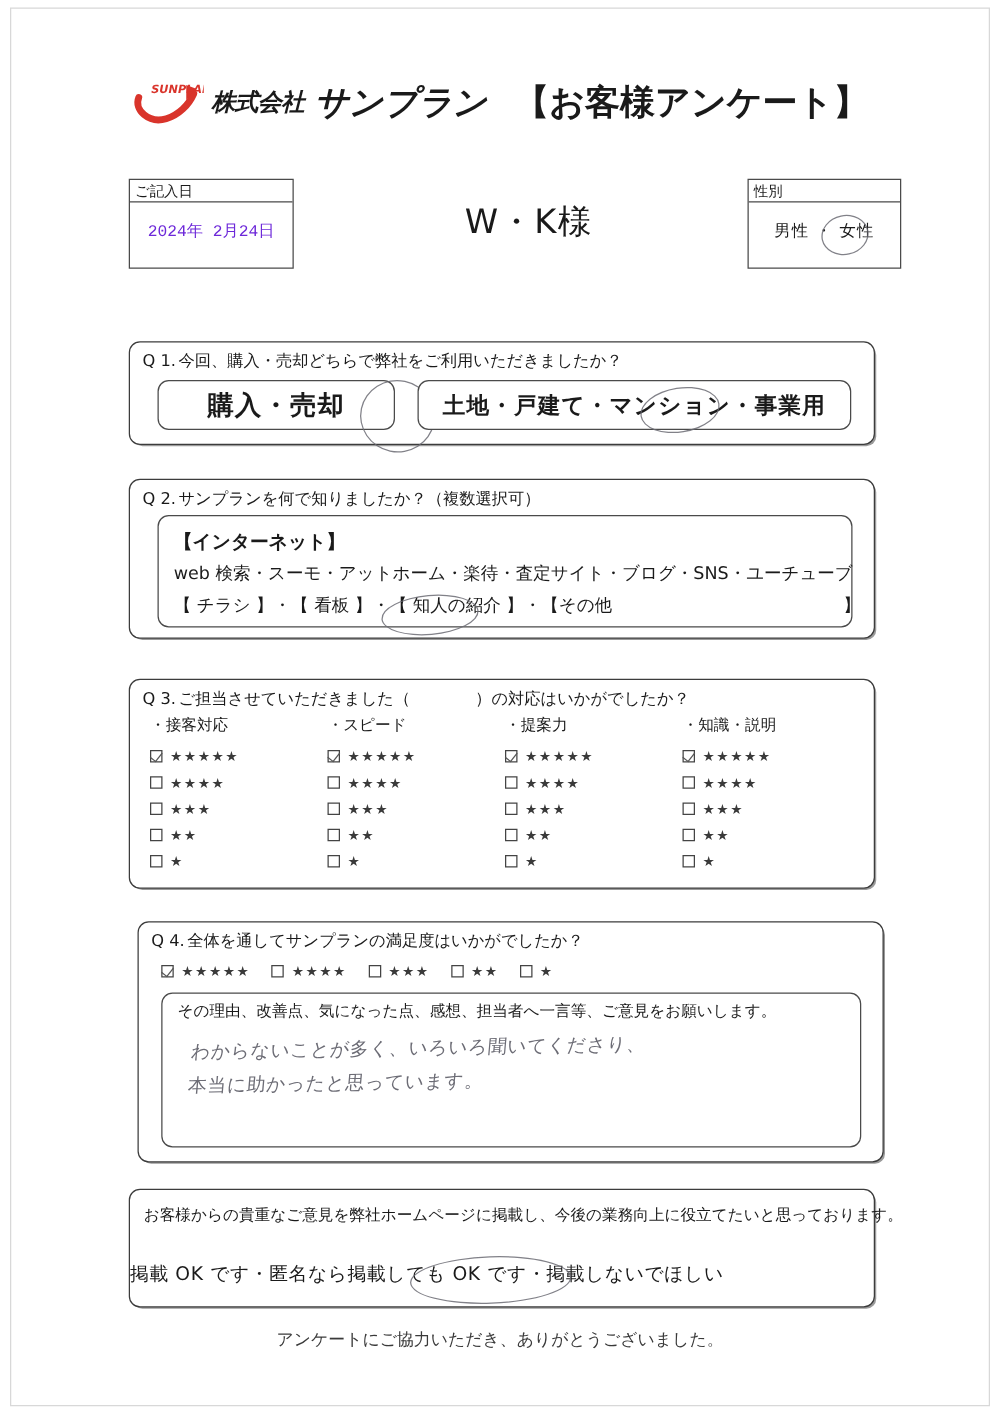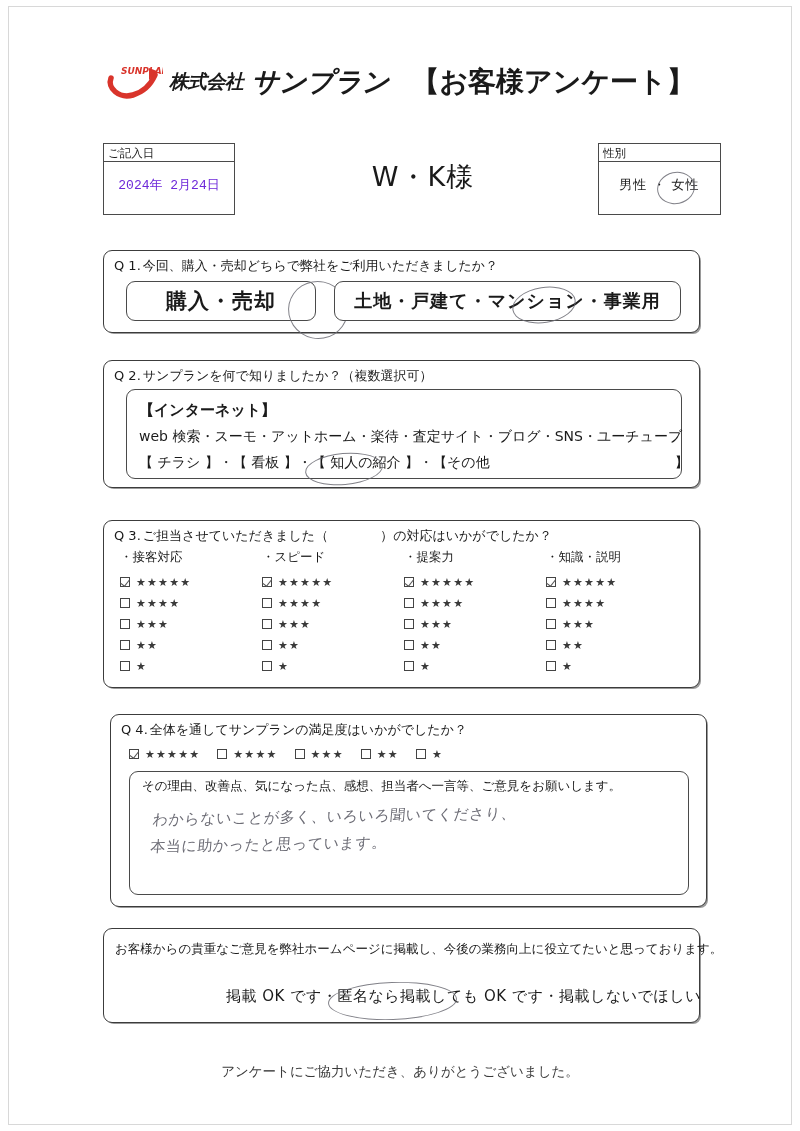--- a/index.html
+++ b/index.html
@@ -131,20 +131,21 @@
   }
 
   
   .qbox {
     position: absolute;
     border: 1.2px solid #3c3c3c;
     border-radius: 9px;
     box-sizing: border-box;
     background: #fff;
     box-shadow: 2px 2px 0 -1px #9a9a9a;
+    margin-top: 23px;
   }
   .qtitle {
     font-size: 13px;
     padding: 6px 0 0 10px;
     letter-spacing: 0px;
     white-space: nowrap;
   }
   .qtitle .qnum { margin-right: 2px; }
 
   .inner-pill {
@@ -276,21 +277,21 @@
   .consent-line {
     font-size: 12.5px;
     line-height: 24px;
     padding-left: 11px;
     white-space: nowrap;
   }
   .consent-options {
     position: absolute;
     left: 0; top: 58px;
     width: 597px;
-    text-align: right;
+    text-align: left;
     font-size: 15px;
     letter-spacing: 0.5px;
   }
 
   .footer-thanks {
     position: absolute;
     left: 0; top: 1063px;
     width: 800px;
     text-align: center;
     font-size: 13.5px;

